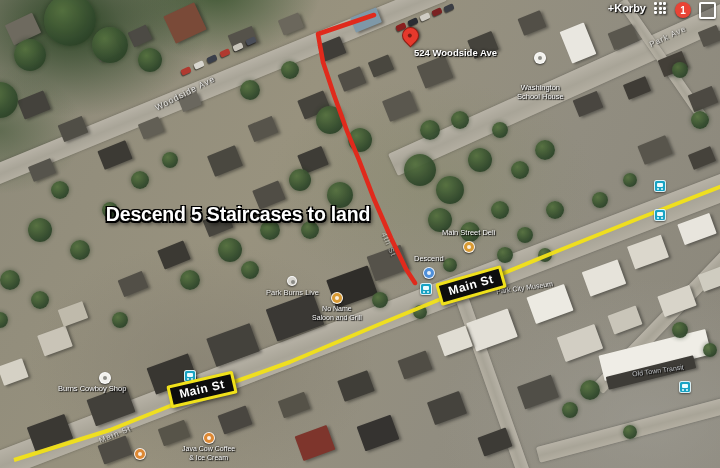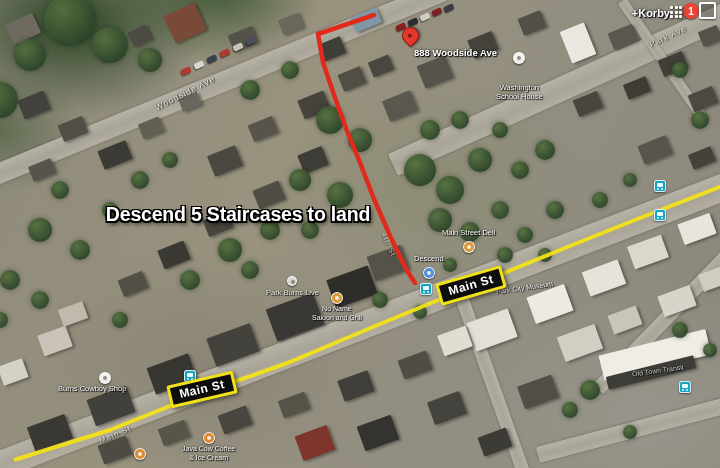--- a/index.html
+++ b/index.html
@@ -53,21 +53,21 @@
   .mainst-sign{position:absolute;z-index:9;background:#0d0d0d;border:3px solid #f0e11b;border-radius:2px;
        color:#fff;font-weight:bold;font-size:12px;padding:1px 8px 2px;letter-spacing:.5px;
        box-shadow:2px 2px 4px rgba(0,0,0,.5);}
   #sign1{left:437px;top:274px;transform:rotate(-16deg);}
   #sign2{left:168px;top:378px;transform:rotate(-13deg);}
   
   #annotation{position:absolute;left:88px;top:202px;width:300px;z-index:10;text-align:center;
        color:#fff;font-weight:bold;font-size:19.5px;line-height:25px;letter-spacing:-.2px;
        text-shadow:-1.5px -1.5px 0 #000,1.5px -1.5px 0 #000,-1.5px 1.5px 0 #000,1.5px 1.5px 0 #000,2px 3px 4px rgba(0,0,0,.85);}
   
-  #account-bar{position:absolute;right:4px;top:2px;z-index:11;display:flex;align-items:flex-end;}
+  #account-bar{position:absolute;right:4px;top:2px;z-index:11;display:flex;align-items:flex-start;gap:8px;}
   #account-name{color:#fff;font-size:11px;font-weight:bold;text-shadow:0 0 3px #000,1px 1px 1px #000;}
   #apps-grid{width:13px;height:13px;display:grid;grid-template-columns:repeat(3,3px);grid-template-rows:repeat(3,3px);
        gap:1.5px;filter:drop-shadow(1px 1px 1px rgba(0,0,0,.8));}
   #apps-grid i{background:#fff;border-radius:1px;}
   #notif-badge{width:16px;height:16px;border-radius:50%;background:#e94335;color:#fff;font-size:10px;font-weight:bold;
        display:flex;align-items:center;justify-content:center;box-shadow:0 1px 2px rgba(0,0,0,.6);}
   #profile-frame{width:13px;height:13px;border:2px solid #fff;border-radius:2px;background:rgba(40,40,40,.35);
        box-shadow:0 1px 2px rgba(0,0,0,.6);}
 </style>
 </head>
@@ -229,21 +229,21 @@
   <svg id="route-lines" width="720" height="468" viewBox="0 0 720 468">
     <polyline points="722,186 640,218 560,250 470,287 380,324 290,362 200,394 110,430 14,460" fill="none" stroke="#f2e118" stroke-width="4" stroke-linejoin="round" opacity="0.95"></polyline>
     <polyline points="374,15 318,34 323,62 334,95 347,131 359,160 374,199 391,238 406,269 415,283" fill="none" stroke="#e02a1c" stroke-width="4.5" stroke-linecap="round" stroke-linejoin="round"></polyline>
   </svg>
 
   <div class="street-label" style="left:152px;top:88px;transform:rotate(-27deg);opacity:.85;">Woodside Ave</div>
   <div class="street-label" style="left:648px;top:32px;transform:rotate(-25deg);opacity:.75;font-size:8px;">Park Ave</div>
   <div class="street-label" style="left:98px;top:430px;transform:rotate(-22deg);opacity:.7;font-size:8px;">Main St</div>
   <div class="street-label" style="left:376px;top:240px;transform:rotate(66deg);opacity:.6;font-size:7.5px;">4th St</div>
 
-  <div class="poi" style="left:496px;top:52px;gap:20px;">
+  <div class="poi" style="left:517px;top:52px;gap:20px;">
     <span class="poi-ic ic-white"></span>
     <span class="poi-tx"><span>Washington</span><br>
       <span>School House</span></span>
   </div>
 
   <div class="poi poi-row" style="left:266px;top:276px;">
     <span class="poi-ic ic-gray" style="width:8px;height:8px;"></span>
     <span class="poi-tx" style="opacity:.85;">Park Burns Live</span>
   </div>
 
@@ -283,21 +283,21 @@
   </div>
   <span class="poi-ic ic-orange" style="position:absolute;left:134px;top:448px;z-index:7;"></span>
 
   <span class="bus" style="left:654px;top:180px;"></span>
   <span class="bus" style="left:654px;top:209px;"></span>
   <span class="bus" style="left:420px;top:283px;"></span>
   <span class="bus" style="left:184px;top:370px;"></span>
   <span class="bus" style="left:679px;top:381px;"></span>
 
   <div id="pin"></div>
-  <div id="pin-label">888 Woodside Ave</div>
+  <div id="pin-label">524 Woodside Ave</div>
 
   <div class="mainst-sign" id="sign1">Main St</div>
   <div class="mainst-sign" id="sign2">Main St</div>
 
   <div id="annotation">
     <div>Descend 5 Staircases to land</div>
   </div>
 
   <div id="account-bar">
     <span id="account-name">+Korby</span>

